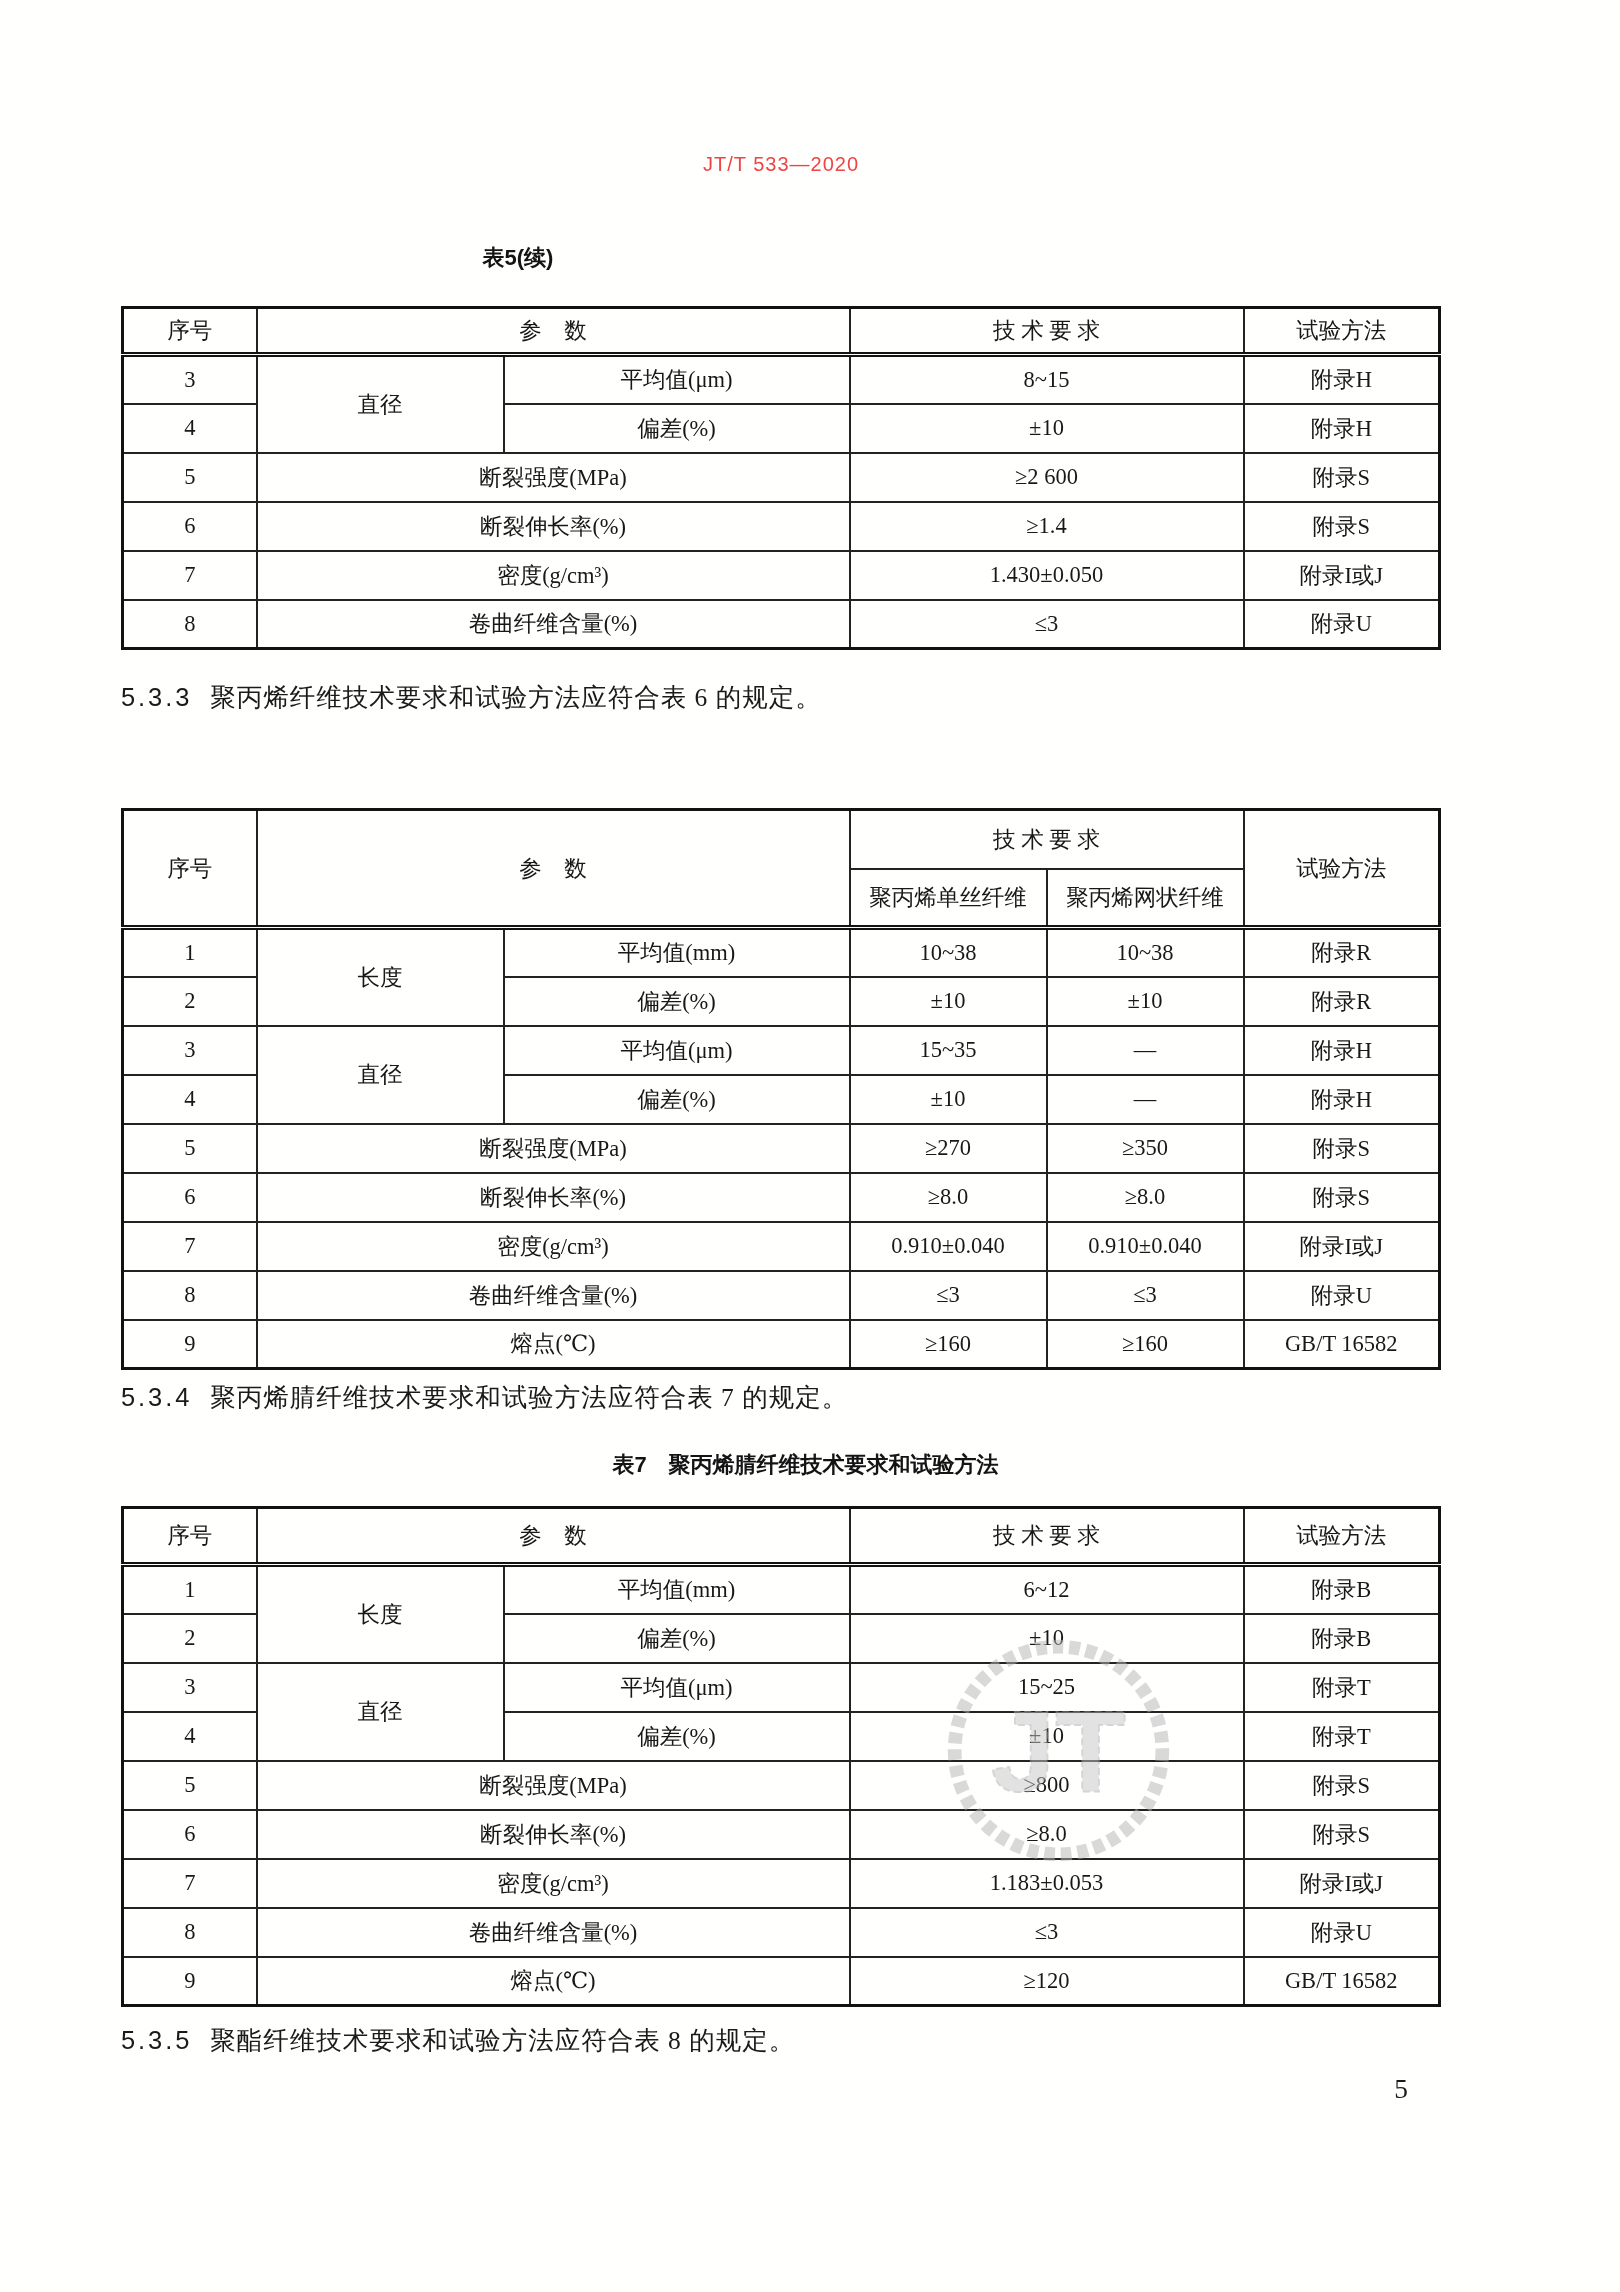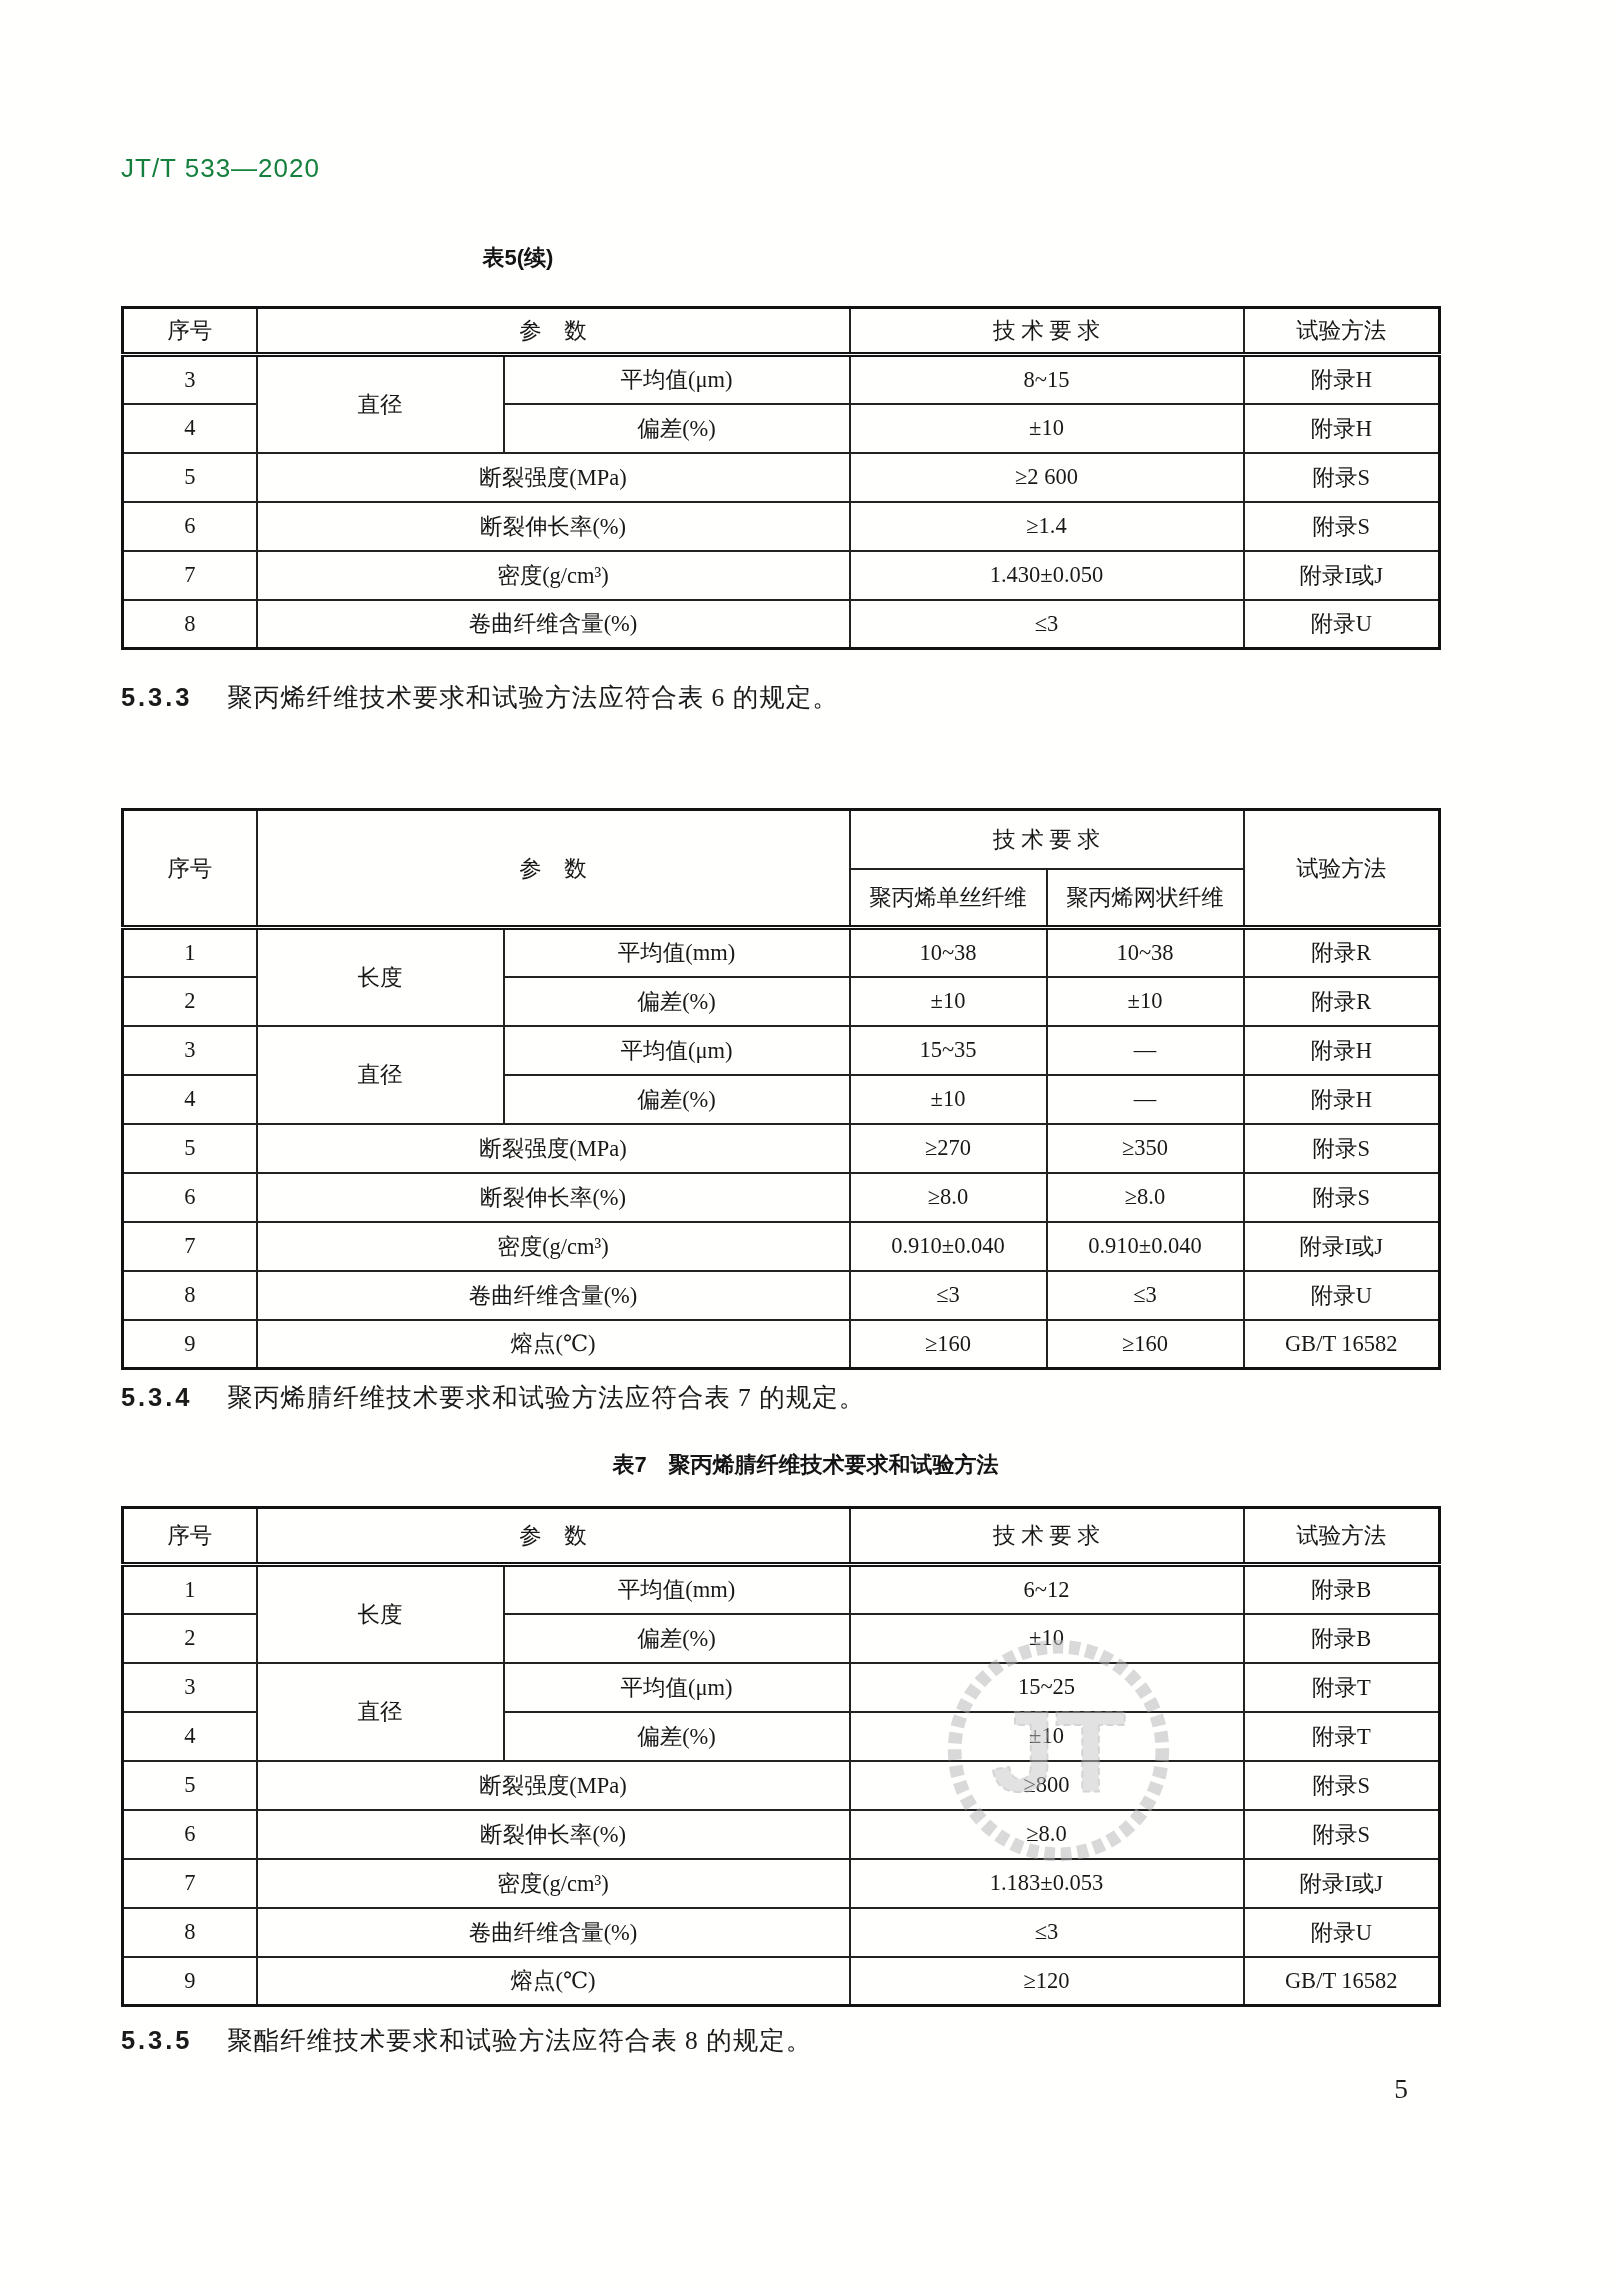--- a/index.html
+++ b/index.html
@@ -6,43 +6,43 @@
   .page{
     position:relative;
     width:1620px;height:2293px;
     background:#fffffe;
     overflow:hidden;
     font-family:"Liberation Serif","DejaVu Serif",serif;
     color:#161616;
   }
   .doc-header{
     position:absolute;left:121px;top:153px;width:1320px;
-    text-align:left;
+    text-align:center;
     font-family:"Liberation Sans","DejaVu Sans",sans-serif;
-    font-size:26px;letter-spacing:1px;color:#15803d;
+    font-size:20px;letter-spacing:1px;color:#ef4444;
   }
   .tbl-title{
     position:absolute;
     font-family:"Liberation Sans","DejaVu Sans",sans-serif;
     font-weight:bold;font-size:22px;color:#141414;
     text-align:center;
   }
   #title5{left:121px;top:243px;width:794px;}
   #caption6{left:147px;top:742px;width:1317px;}
   #caption7{left:147px;top:1450px;width:1317px;}
   .clause{
     position:absolute;left:121px;width:1333px;
     font-size:25.5px;color:#1a1a1a;white-space:nowrap;
   }
   #clause533{top:680px;}
   #clause534{top:1380px;}
   #clause535{top:2023px;}
   .cnum{
     font-family:"Liberation Sans","DejaVu Sans",sans-serif;
-    font-weight:bold;letter-spacing:2.9px;margin-right:35px;
+    font-weight:normal;letter-spacing:2.9px;margin-right:18px;
   }
   .ctext{letter-spacing:1px;}
   .doc-table{
     position:absolute;left:121px;
     border-collapse:collapse;table-layout:fixed;
     border:3.9px solid #121212;
   }
   #table5{top:306px;}
   #table6{top:808px;}
   #table7{top:1506px;}

